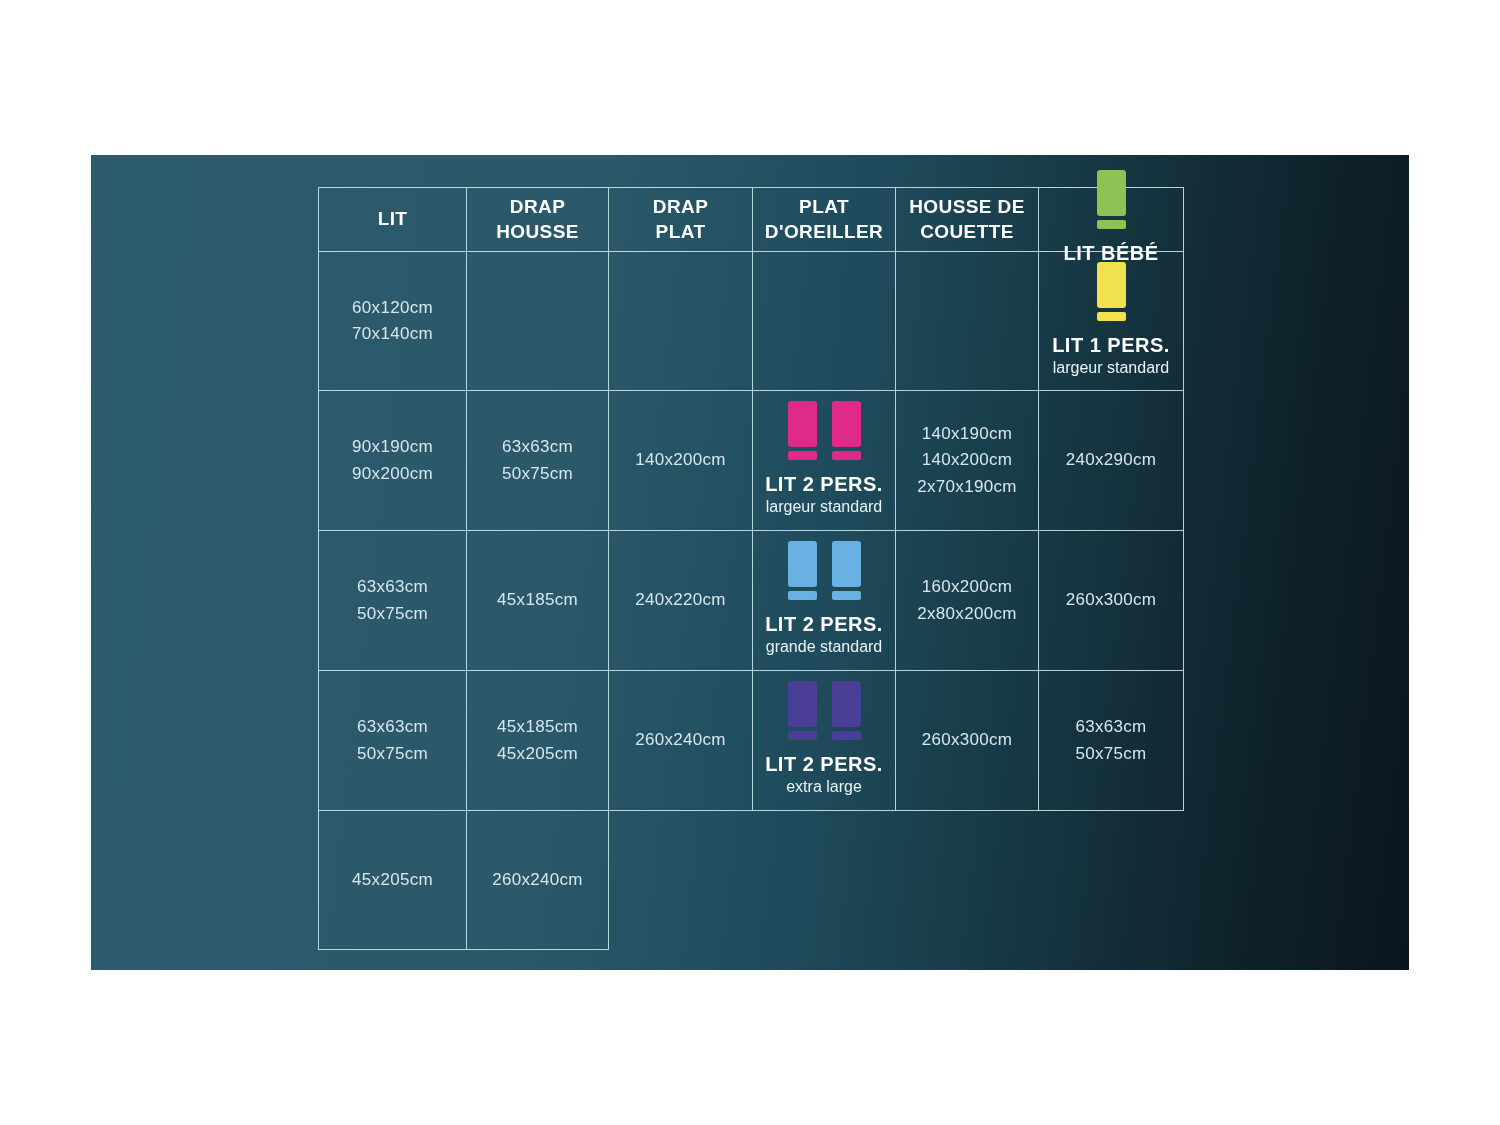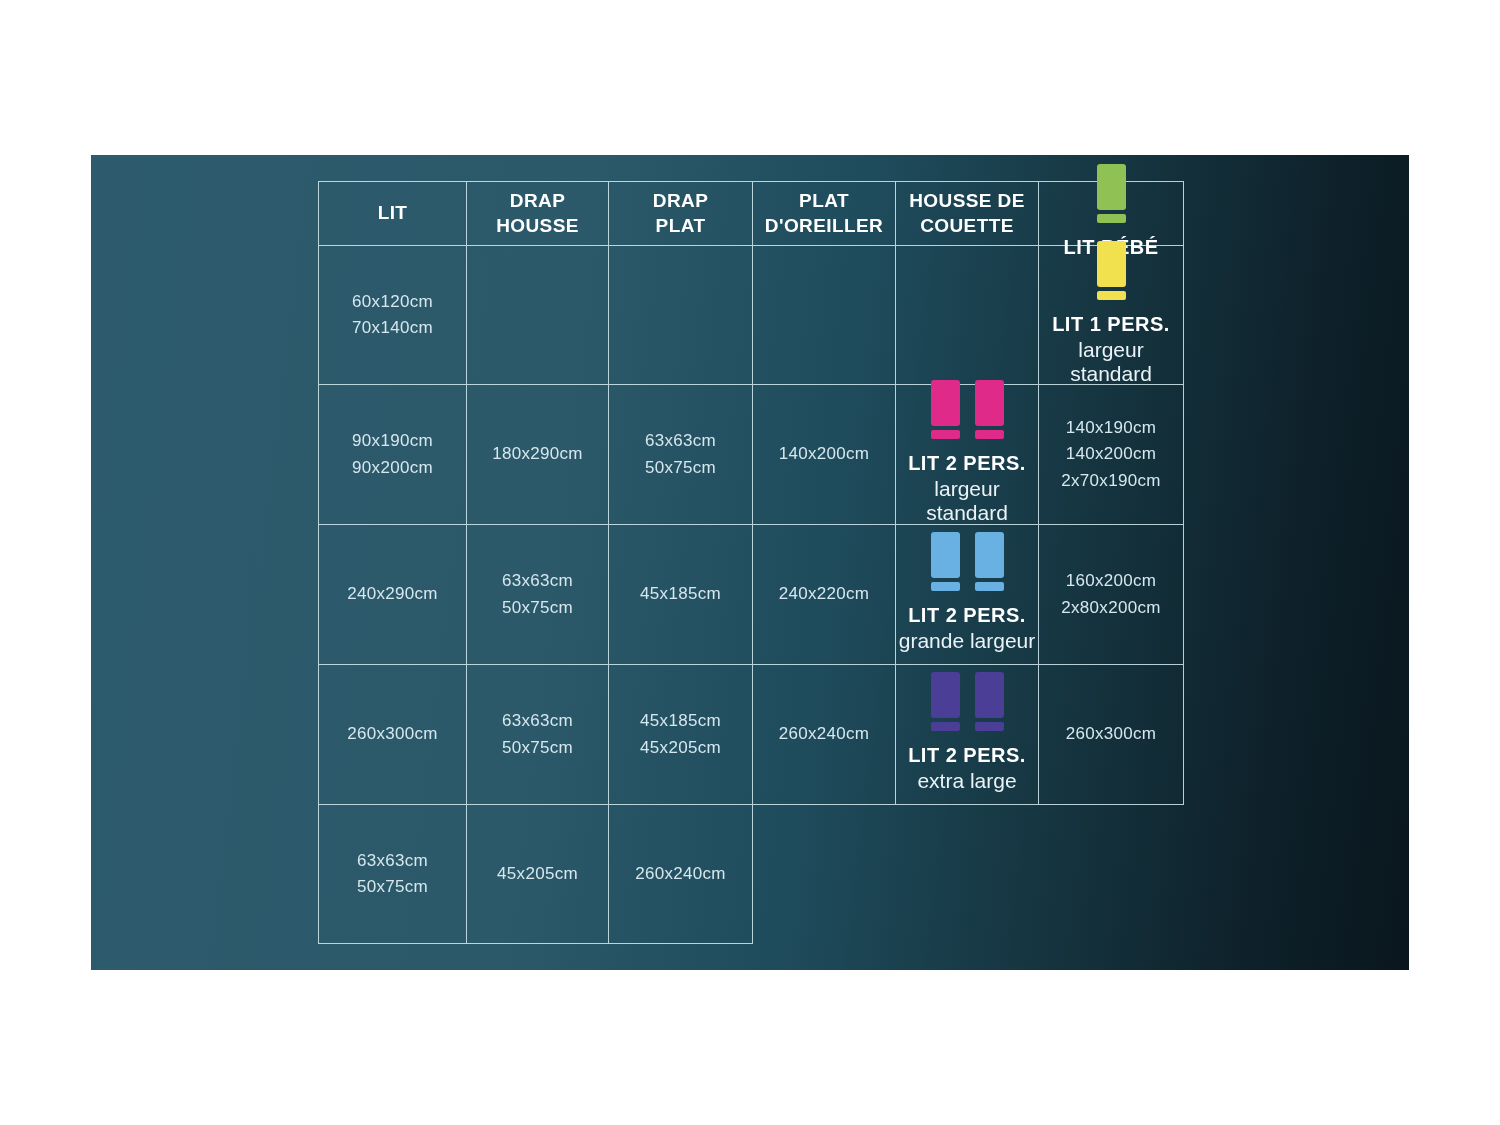--- a/index.html
+++ b/index.html
@@ -17,21 +17,21 @@
     top: 155px;
     width: 1318px;
     height: 815px;
     background: linear-gradient(97deg,
       #2d5b6e 0%, #2b5969 36%, #1f4c5d 55%,
       #15343f 74%, #0d1f28 90%, #0a161e 100%);
   }
   .size-table {
     position: absolute;
     left: 227px;
-    top: 26px;
+    top: 32px;
     width: 865px;
     height: 762px;
     display: grid;
     grid-template-columns: 148px 142px 144px 143px 143px 145px;
     grid-template-rows: 64px 139px 140px 140px 140px 139px;
     border-top: 1px solid rgba(214,236,242,0.85);
     border-left: 1px solid rgba(214,236,242,0.85);
   }
   .cell {
     border-right: 1px solid rgba(214,236,242,0.85);
@@ -68,21 +68,21 @@
     justify-content: center;
     text-align: center;
     color: #ffffff;
     padding-bottom: 4px;
   }
   .icon-row { display: flex; gap: 15px; margin-bottom: 13px; }
   .bed-icon { display: flex; flex-direction: column; align-items: center; gap: 4px; }
   .bed-icon .part-top { width: 29px; height: 46px; border-radius: 3px; display: block; }
   .bed-icon .part-bottom { width: 29px; height: 9px; border-radius: 2px; display: block; }
   .bed-name { font-weight: bold; font-size: 20px; letter-spacing: 0.5px; }
-  .bed-sub { font-size: 21px; color: #eaf3f7; margin-top: 2px; }
+  .bed-sub { font-size: 16px; color: #eaf3f7; margin-top: 2px; }
   .bed-sub:empty { display: none; }
 </style>
 </head>
 <body>
 
 <div class="page">
   <div class="stage">
     <div class="size-table">
 
       <div class="cell header-cell">LIT</div>
@@ -117,21 +117,20 @@
           <div class="bed-icon">
             <span class="part-top" style="background-color: rgb(242, 225, 78);"></span>
             <span class="part-bottom" style="background-color: rgb(242, 225, 78);"></span>
           </div>
         </div>
         <div class="bed-name">LIT 1 PERS.</div>
         <div class="bed-sub">largeur standard</div>
       </div>
       <div class="cell value-cell">90x190cm
 90x200cm</div>
-      <div class="cell value-cell">180x290cm</div>
       <div class="cell value-cell">63x63cm
 50x75cm</div>
       <div class="cell value-cell">140x200cm</div>
 
       <div class="cell bed-cell">
         <div class="icon-row">
           <div class="bed-icon">
             <span class="part-top" style="background-color: rgb(223, 42, 138);"></span>
             <span class="part-bottom" style="background-color: rgb(223, 42, 138);"></span>
           </div>
@@ -157,21 +156,21 @@
           <div class="bed-icon">
             <span class="part-top" style="background-color: rgb(104, 177, 226);"></span>
             <span class="part-bottom" style="background-color: rgb(104, 177, 226);"></span>
           </div>
           <div class="bed-icon">
             <span class="part-top" style="background-color: rgb(104, 177, 226);"></span>
             <span class="part-bottom" style="background-color: rgb(104, 177, 226);"></span>
           </div>
         </div>
         <div class="bed-name">LIT 2 PERS.</div>
-        <div class="bed-sub">grande largeur</div>
+        <div class="bed-sub">grande standard</div>
       </div>
       <div class="cell value-cell">160x200cm
 2x80x200cm</div>
       <div class="cell value-cell">260x300cm</div>
       <div class="cell value-cell">63x63cm
 50x75cm</div>
       <div class="cell value-cell">45x185cm
 45x205cm</div>
       <div class="cell value-cell">260x240cm</div>
 

